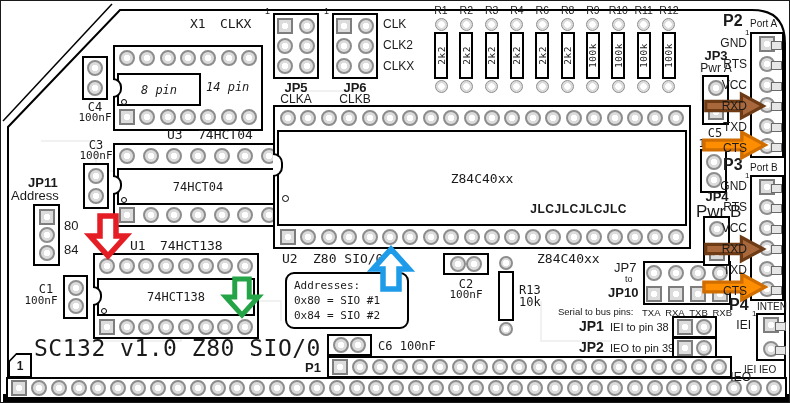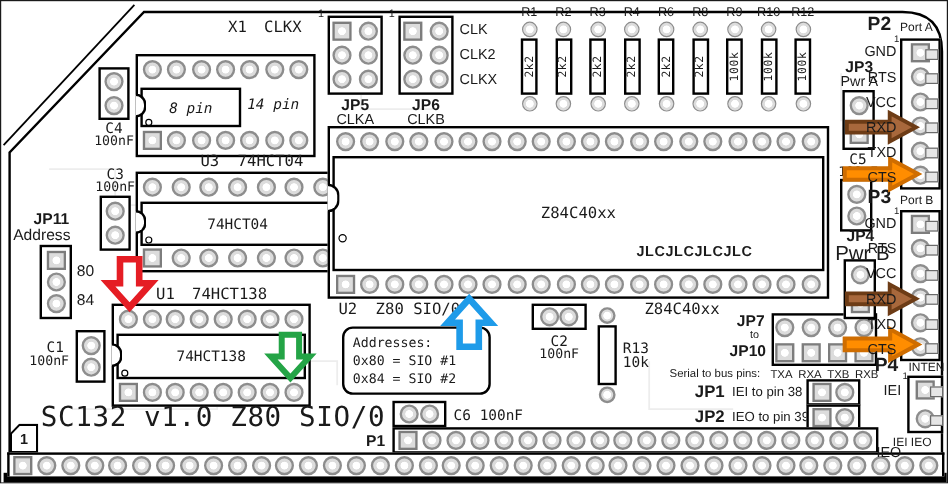--- a/index.html
+++ b/index.html
@@ -188,20 +188,28 @@
       </div>
     <div class="rcol">
         <span class="rlab">R10</span>
         <span class="pad rpad"></span>
         <span class="rbody">
           <span class="rval">100k</span>
         </span>
         <span class="pad rpad"></span>
       </div>
     <div class="rcol">
+        <span class="rlab">R11</span>
+        <span class="pad rpad"></span>
+        <span class="rbody">
+          <span class="rval">100k</span>
+        </span>
+        <span class="pad rpad"></span>
+      </div>
+    <div class="rcol">
         <span class="rlab">R12</span>
         <span class="pad rpad"></span>
         <span class="rbody">
           <span class="rval">100k</span>
         </span>
         <span class="pad rpad"></span>
       </div>
   </div>
 
   <div class="lbl sans" style="left:722px;top:12px;font-size:16px;font-weight:bold;">P2</div>
@@ -453,21 +461,21 @@
   <div class="lbl mono ctr" style="left:444px;top:288px;width:42px;font-size:11px;">100nF</div>
 
   <div style="position:absolute;left:497px;top:255px;display:flex;flex-direction:column;align-items:center;z-index:2;">
     <span class="pad" style="width:14px;height:14px;"></span>
     <span class="rbody" style="width:16px;height:50px;"></span>
     <span class="pad" style="width:14px;height:14px;"></span>
   </div>
   <div class="lbl mono" style="left:518px;top:283px;font-size:12px;">R13</div>
   <div class="lbl mono" style="left:518px;top:295px;font-size:12px;">10k</div>
 
-  <div class="lbl sans" style="left:613px;top:260px;font-size:13px;font-weight:bold;">JP7</div>
+  <div class="lbl sans" style="left:613px;top:260px;font-size:13px;font-weight:normal;">JP7</div>
   <div class="lbl sans" style="left:624px;top:274px;font-size:9px;">to</div>
   <div class="lbl sans" style="left:607px;top:285px;font-size:13px;font-weight:bold;">JP10</div>
   <div class="box grid4x2" style="left:642px;top:260px;width:88px;height:44px;">
       <span class="pad"></span>
       <span class="pad"></span>
       <span class="pad"></span>
       <span class="pad"></span>
       <span class="pad sq"></span>
       <span class="pad sq"></span>
       <span class="pad sq"></span>

